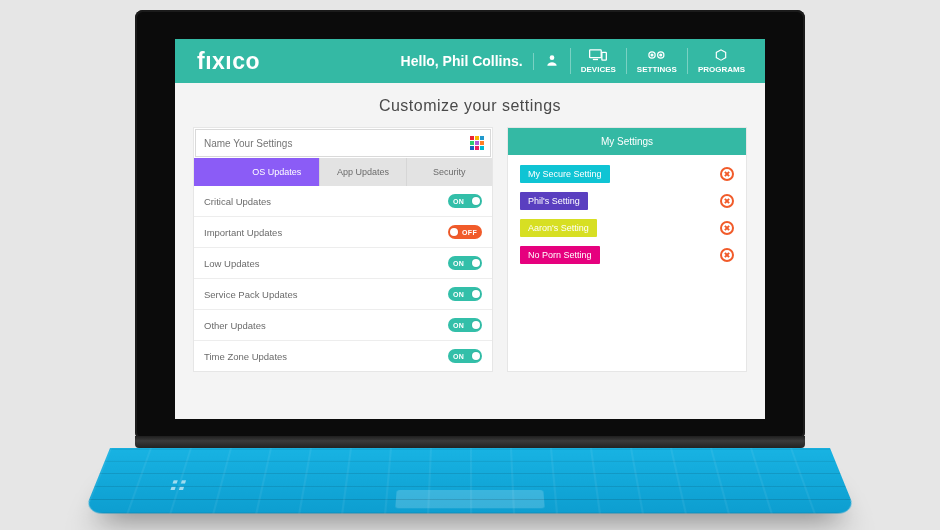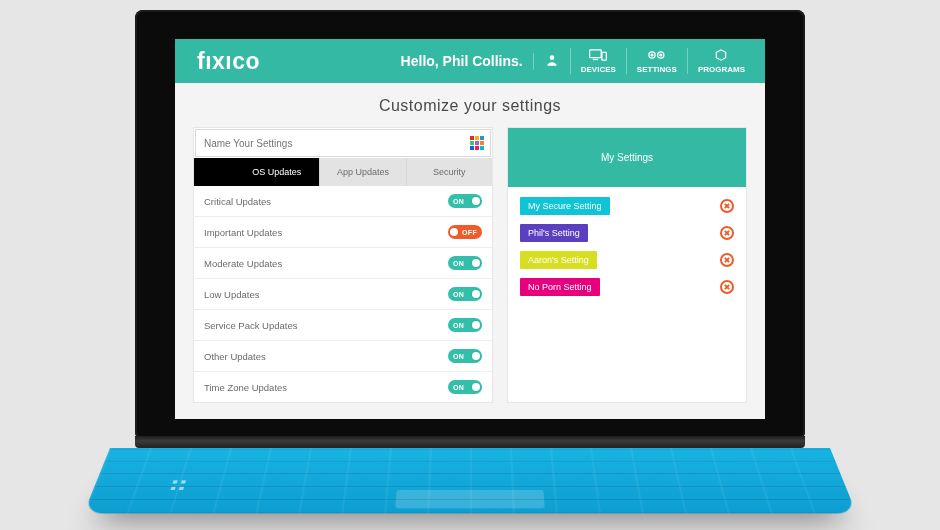--- a/index.html
+++ b/index.html
@@ -44,33 +44,33 @@
   .name-row input { flex:1; border:0; outline:0; font-size:10px; color:#6b6b6b; }
   .grid-ico { width:14px; height:14px; display:grid; grid-template-columns:repeat(3,1fr); grid-template-rows:repeat(3,1fr); gap:1px; }
   .grid-ico span:nth-child(1){background:#e23;} .grid-ico span:nth-child(2){background:#f7b500;} .grid-ico span:nth-child(3){background:#29c;}
   .grid-ico span:nth-child(4){background:#2ecc71;} .grid-ico span:nth-child(5){background:#b159d8;} .grid-ico span:nth-child(6){background:#ff7f27;}
   .grid-ico span:nth-child(7){background:#1565c0;} .grid-ico span:nth-child(8){background:#e91e63;} .grid-ico span:nth-child(9){background:#00bcd4;}
 
   
   .tabs { display:flex; background:#f0f0f0; }
   .tab { flex:1; text-align:center; font-size:9px; padding:9px 0; color:#6b6b6b; background:#e3e3e3; border-right:1px solid #d6d6d6; cursor:pointer; }
   .tab:last-child{border-right:0;}
-  .tab.active { background:#000000; color:#fff;padding-left:40px; }
+  .tab.active { background:#8b5cf6; color:#fff;padding-left:40px; }
 
   
   .rows { }
   .row { display:flex; align-items:center; justify-content:space-between; padding:8px 10px; border-top:1px solid #ededed; font-size:9.5px; color:#6b6b6b; }
   .rows .row:first-child{ border-top:0; }
   .toggle { position:relative; width:34px; height:14px; border-radius:8px; background:#33bfa9; display:flex; align-items:center; }
   .toggle.off { background:#f15b2a; justify-content:flex-end; }
   .toggle .knob { width:8px; height:8px; border-radius:50%; background:#fff; margin:0 2px; box-shadow:0 0 0 1px rgba(0,0,0,.05); }
   .toggle .lab { flex:1; text-align:center; color:#fff; font-size:7px; font-weight:700; letter-spacing:.3px; }
 
   
-  .panel-hd { background:#34b9a4; color:#fff; text-align:center; font-size:10px; padding:24px 0; }
+  .panel-hd { background:#34b9a4; color:#fff; text-align:center; font-size:10px; padding:8px 0; }
   .saved { padding:10px 12px; display:flex; flex-direction:column; gap:9px; }
   .saved-row { display:flex; align-items:center; gap:8px; }
   .chip { color:#fff; font-size:9px; padding:4px 8px; border-radius:1px; white-space:nowrap; }
   .del { margin-left:auto; width:14px; height:14px; border:2px solid #f15b2a; border-radius:50%; position:relative; cursor:pointer; }
   .del::before,.del::after{content:"";position:absolute;left:2px;right:2px;top:50%;height:2px;background:#f15b2a;transform-origin:center;}
   .del::before{transform:translateY(-50%) rotate(45deg);} .del::after{transform:translateY(-50%) rotate(-45deg);}
 </style>
 </head>
 <body>
 
@@ -150,27 +150,20 @@
                   </div>
                 </div>
                 <div class="row">
                   <span>Important Updates</span>
                   <div class="toggle off" style="flex-direction: row-reverse;">
                     <span class="lab" style="padding: 0px 5px 0px 0px; text-align: right;">OFF</span>
                     <span class="knob"></span>
                   </div>
                 </div>
                 <div class="row">
-                  <span>Moderate Updates</span>
-                  <div class="toggle" style="justify-content: flex-end;">
-                    <span class="lab" style="padding-left:5px;text-align:left">ON</span>
-                    <span class="knob"></span>
-                  </div>
-                </div>
-                <div class="row">
                   <span>Low Updates</span>
                   <div class="toggle" style="justify-content: flex-end;">
                     <span class="lab" style="padding-left:5px;text-align:left">ON</span>
                     <span class="knob"></span>
                   </div>
                 </div>
                 <div class="row">
                   <span>Service Pack Updates</span>
                   <div class="toggle" style="justify-content: flex-end;">
                     <span class="lab" style="padding-left:5px;text-align:left">ON</span>

